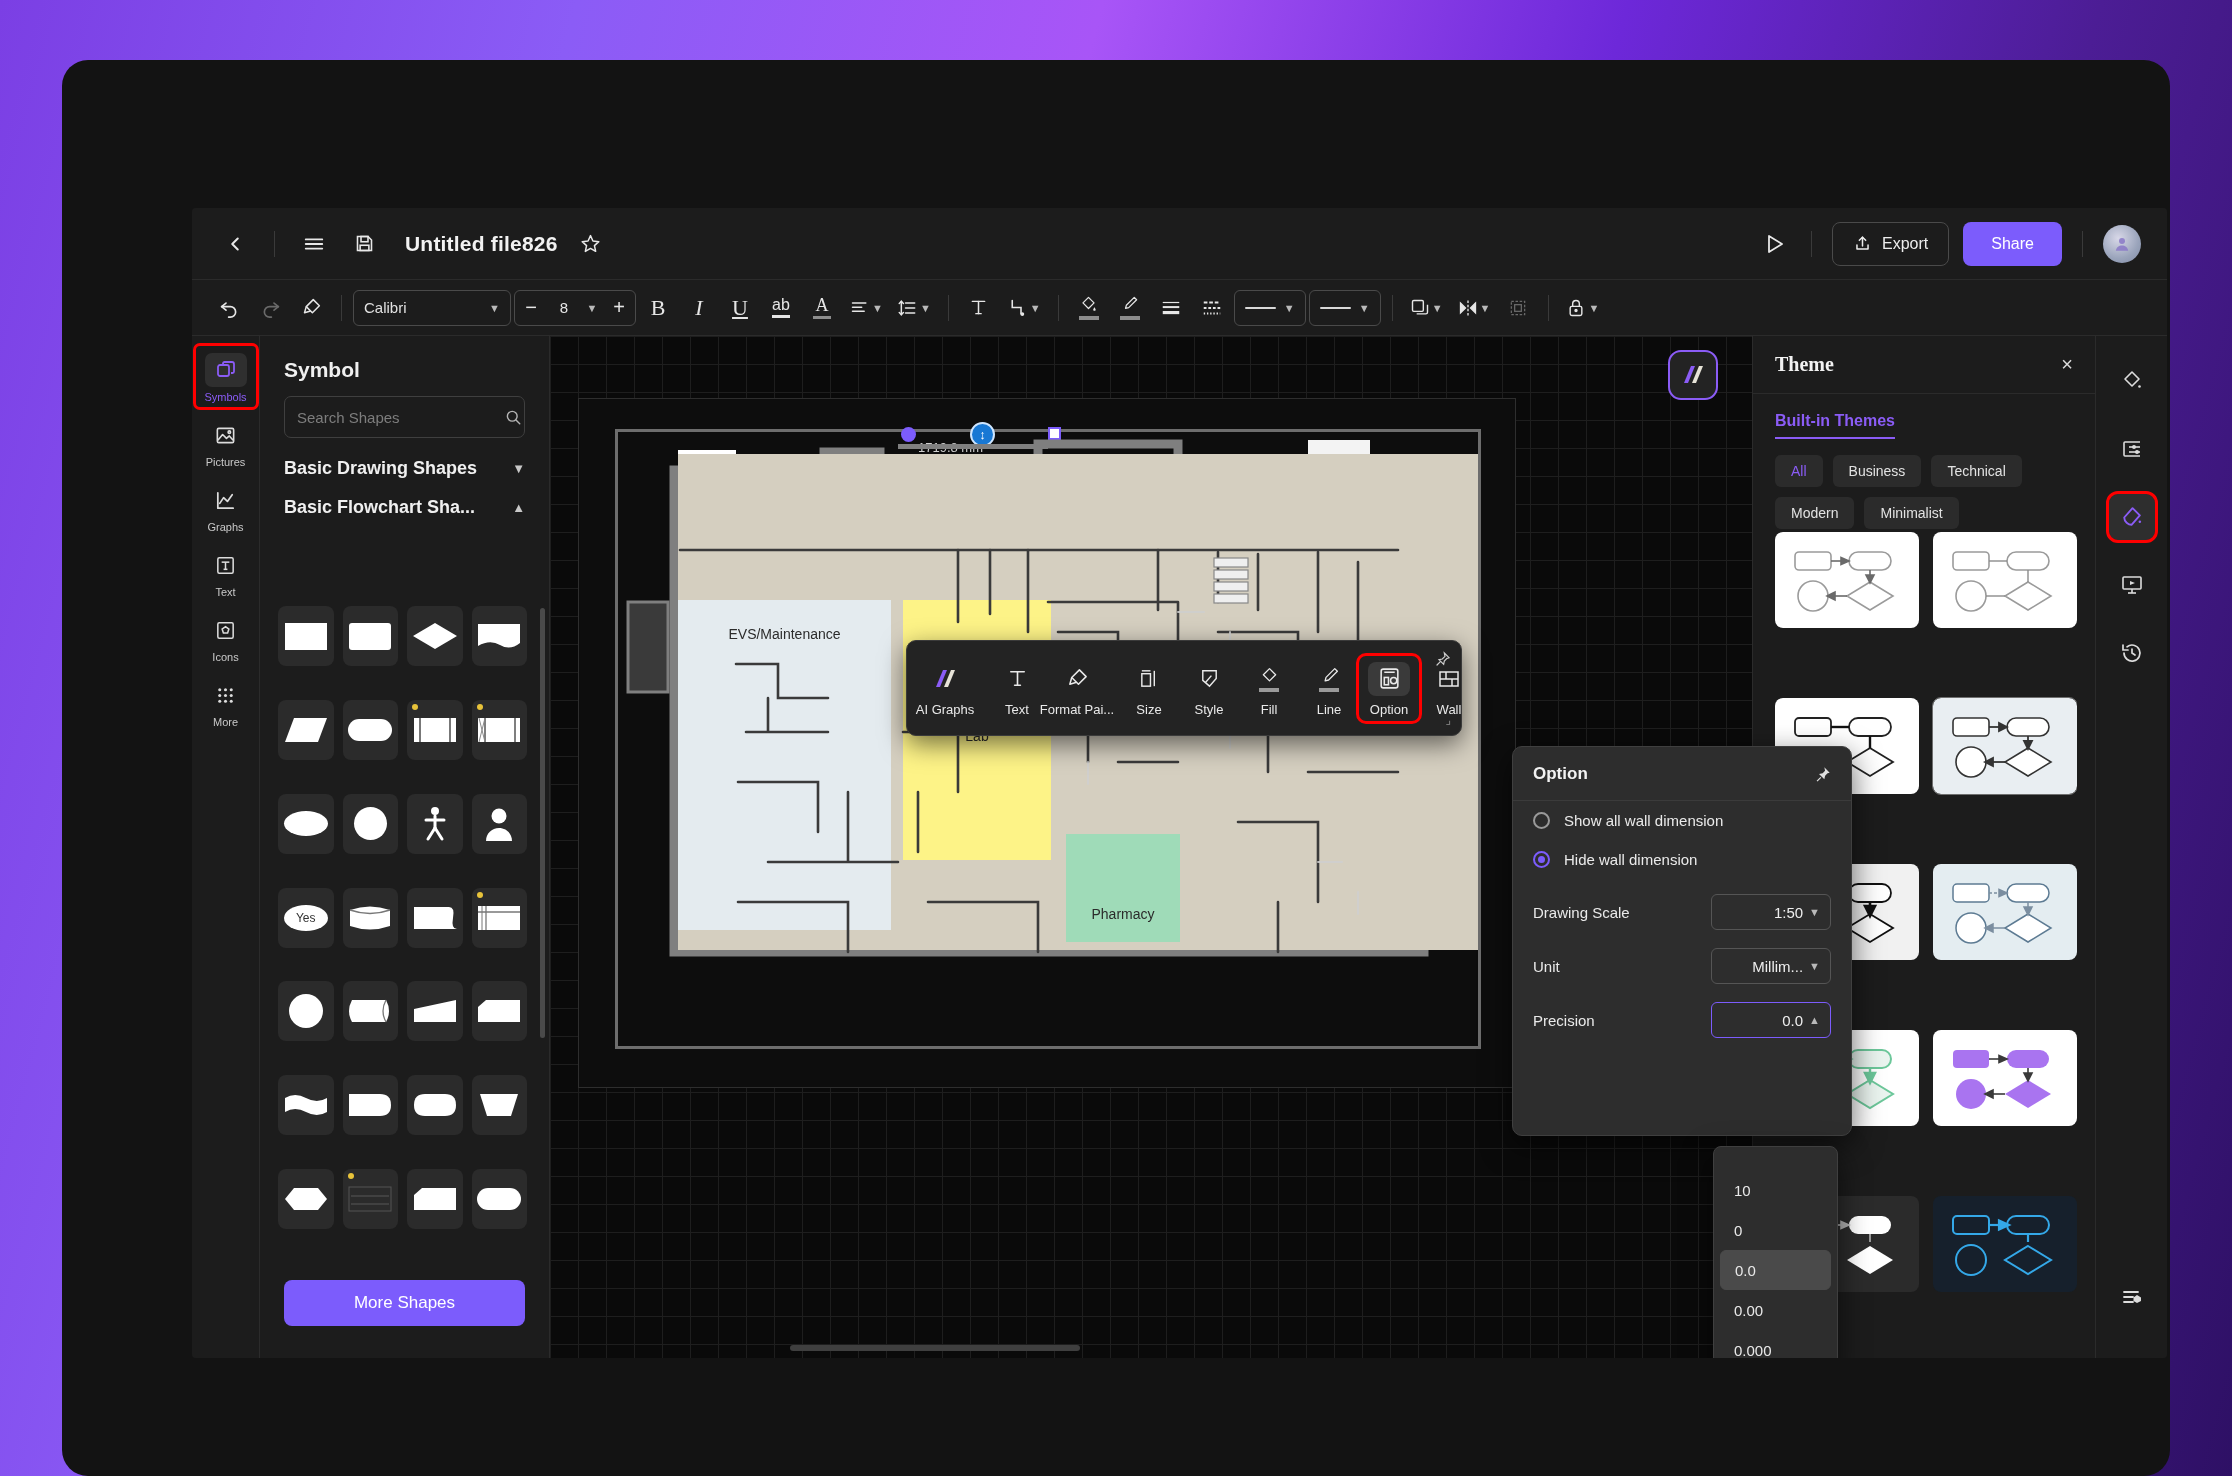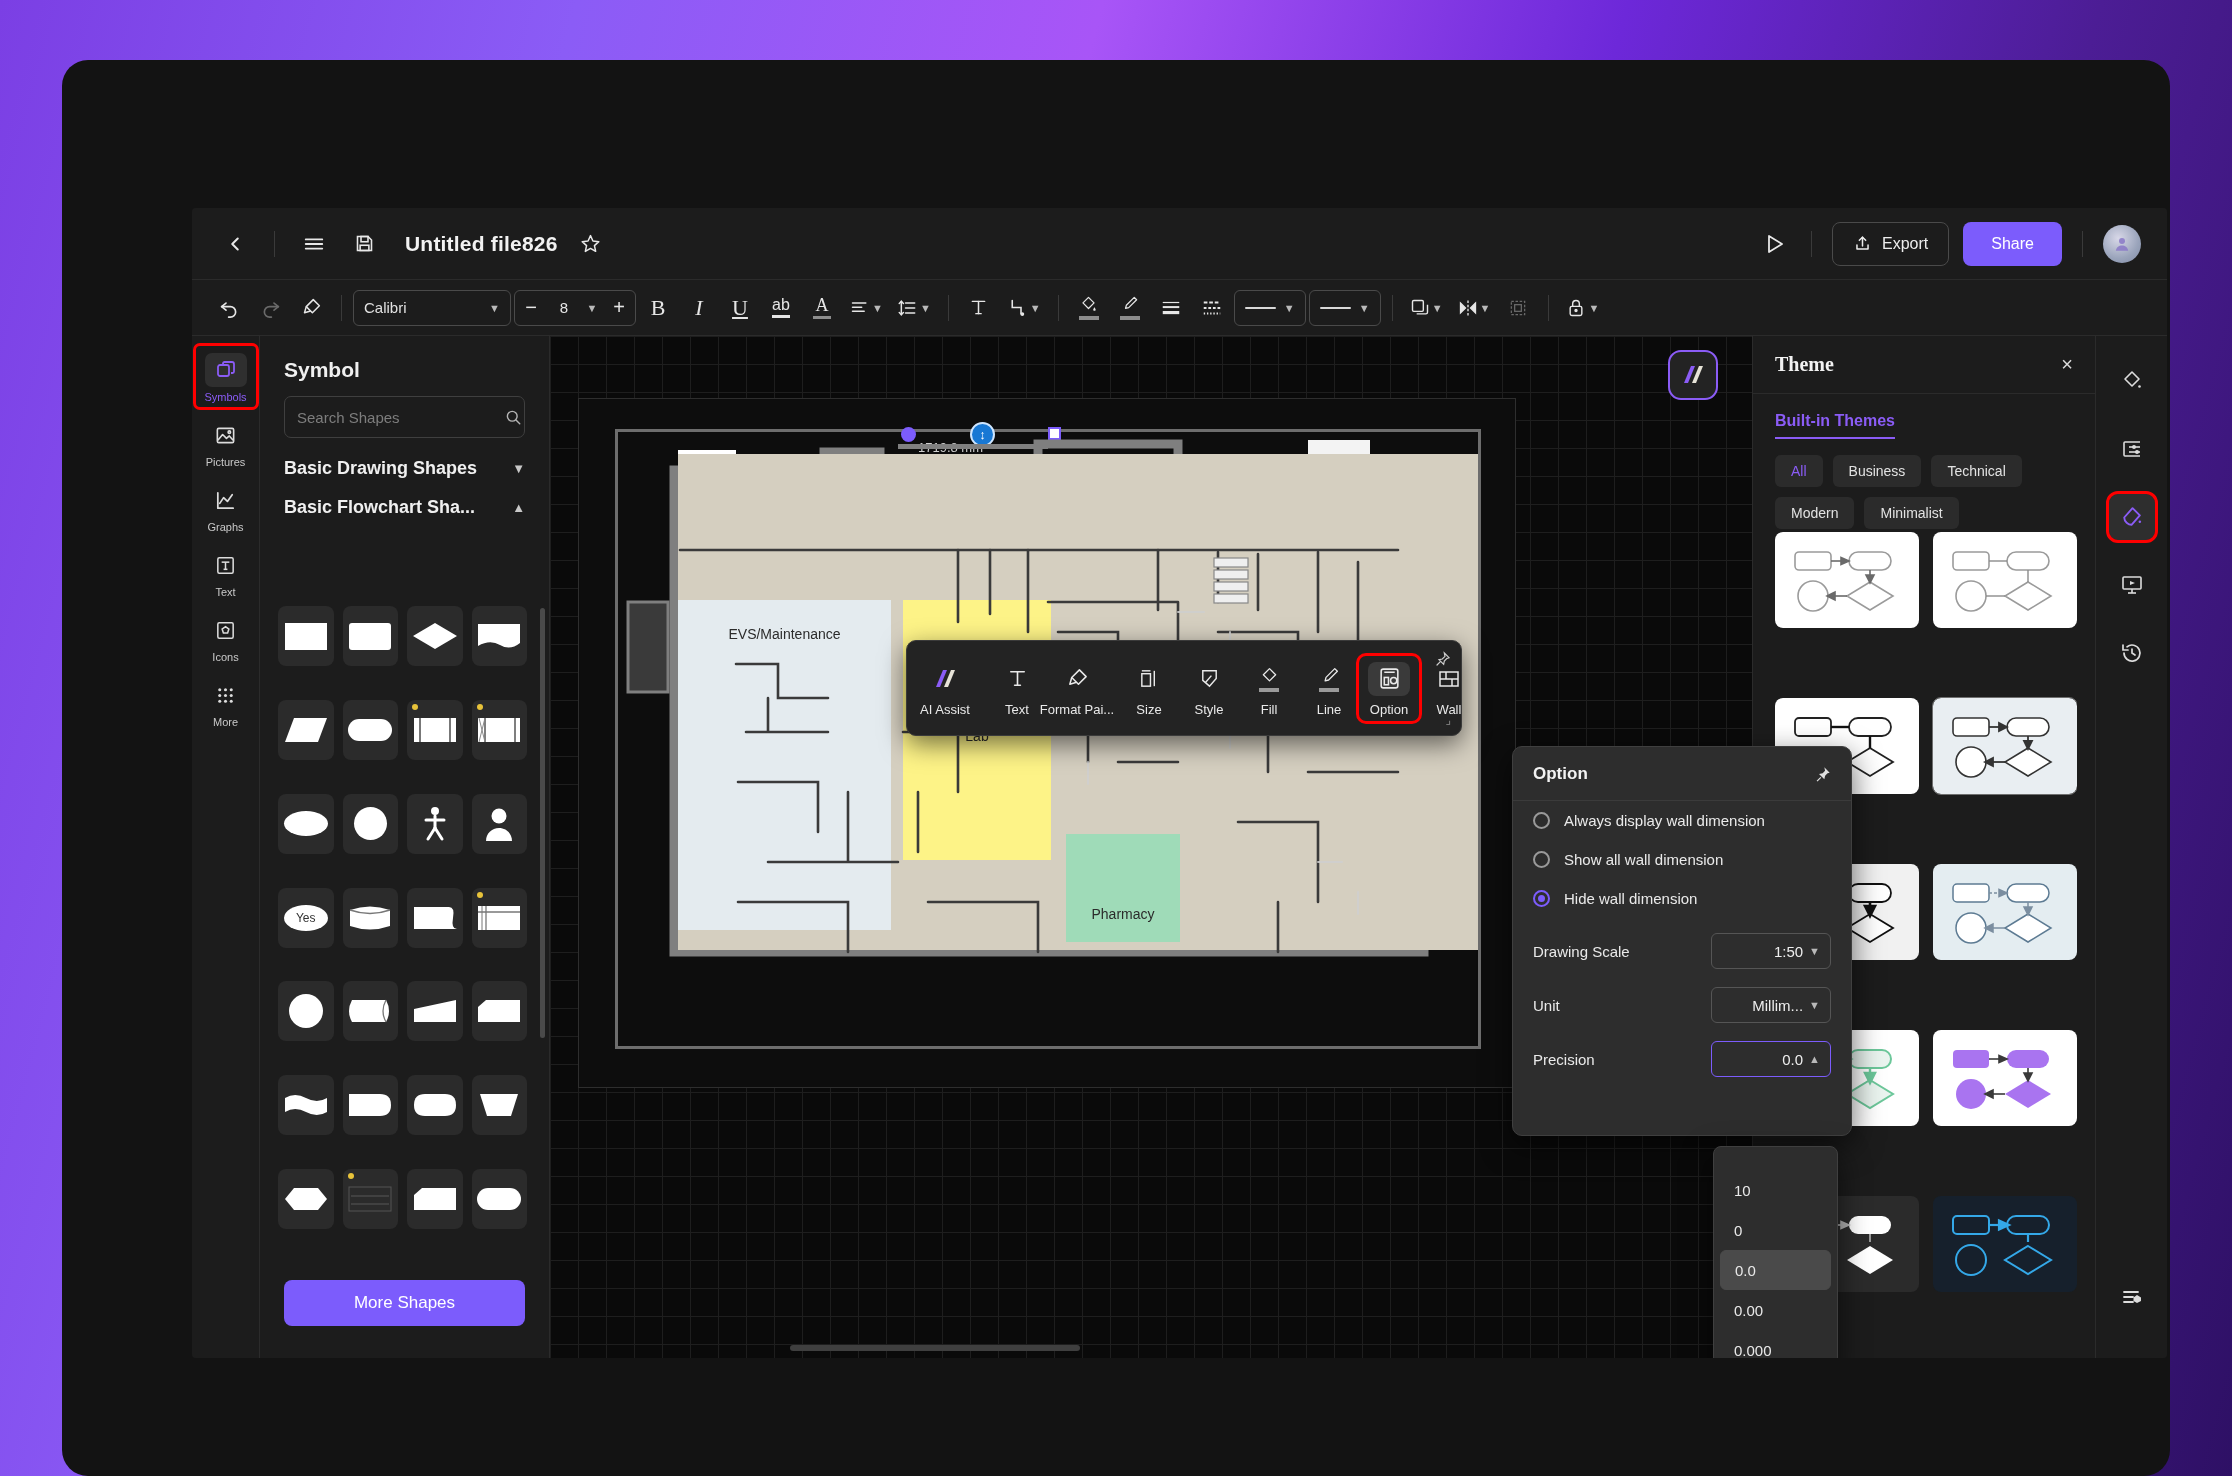--- a/index.html
+++ b/index.html
@@ -864,21 +864,21 @@
   </div>
 
   <div class="floatbar">
     <div class="fb-item">
       <div class="fb-ico">
         <svg width="26" height="26" viewBox="0 0 26 26">
               <polygon points="4,21 11,4 15,4 8,21" fill="#8b5cf6"></polygon>
               <polygon points="12,21 19,4 23,4 16,21" fill="#e7e3d8"></polygon>
             </svg>
       </div>
-      <div class="fb-lab">AI Assist</div>
+      <div class="fb-lab">AI Graphs</div>
     </div>
     <div class="fb-sep"></div>
     <div class="fb-item">
       <div class="fb-ico">
         <svg width="23" height="23" viewBox="0 0 24 24" fill="none" stroke="#e9e9e9" stroke-width="1.7" stroke-linecap="round">
               <line x1="5" y1="5" x2="19" y2="5"></line>
               <line x1="12" y1="5" x2="12" y2="19"></line>
               <line x1="9" y1="19" x2="15" y2="19"></line>
             </svg>
       </div>
@@ -971,24 +971,20 @@
       <span class="t">Option</span>
       <span class="pin">
         <svg width="16" height="16" viewBox="0 0 24 24" fill="currentColor">
               <path d="M14 2l8 8-3.2.9-3.6 3.6L14 20l-8-8 5.5-1.2L15.1 7.2z"></path>
               <rect x="2" y="19" width="8" height="1.8" transform="rotate(-45 6 20)"></rect>
             </svg>
       </span>
     </div>
     <div class="radio-row">
       <span class="radio"></span>
-      <span class="lbl">Always display wall dimension</span>
-    </div>
-    <div class="radio-row">
-      <span class="radio"></span>
       <span class="lbl">Show all wall dimension</span>
     </div>
     <div class="radio-row">
       <span class="radio on"></span>
       <span class="lbl">Hide wall dimension</span>
     </div>
     <div class="field-row" style="margin-top:6px;">
       <span class="lbl">Drawing Scale</span>
       <div class="field-sel">
         <span class="cap">1:50</span>

